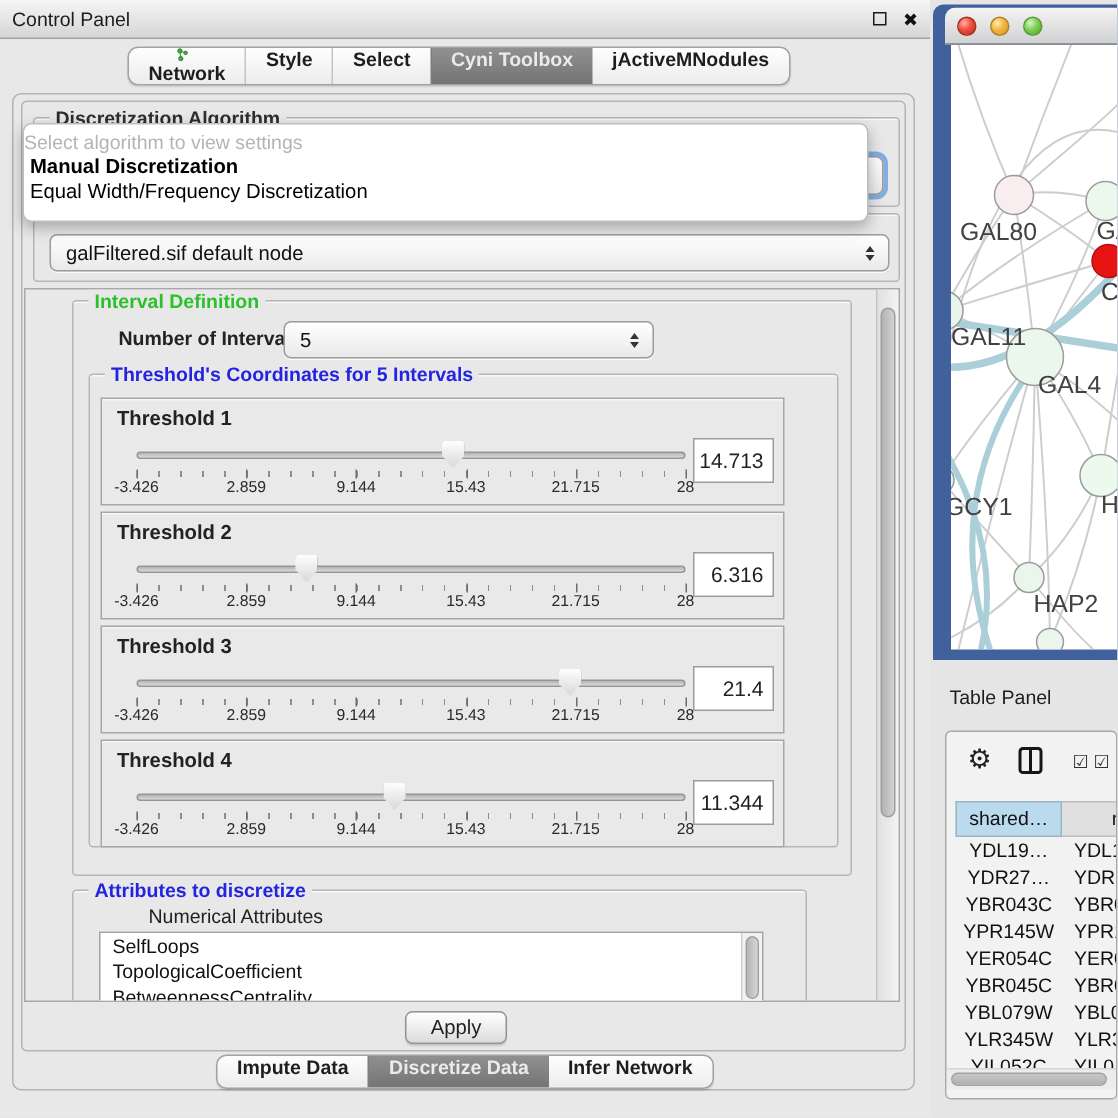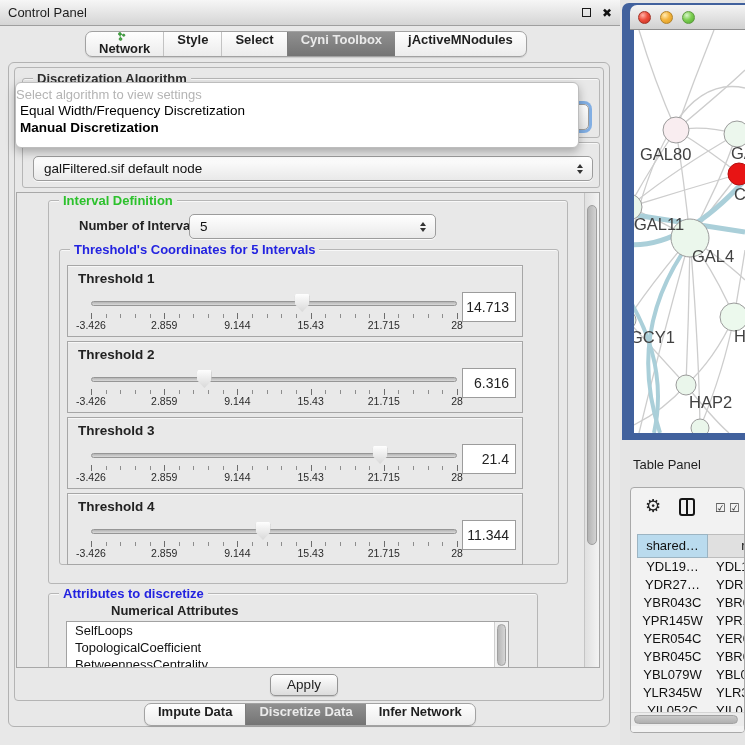--- a/index.html
+++ b/index.html
@@ -78,21 +78,21 @@
     clip-path:polygon(8% 0,92% 0,100% 12%,100% 55%,50% 100%,0 55%,0 12%);
     filter:drop-shadow(0 0 1px #777); z-index:3; }
   .minors { position:absolute; left:0; top:21px; width:367px; height:4px;
     background:repeating-linear-gradient(90deg,#8d8d8d 0 1px,transparent 1px 14.64px); }
   .mtick { position:absolute; top:20px; width:1px; height:6px; background:#6d6d6d; }
   .tklbl { position:absolute; top:26px; transform:translateX(-50%); font-size:10.5px; font-weight:normal; color:#2a2a2a; white-space:nowrap; }
   .tvalue { position:absolute; right:6px; top:26px; width:54px; height:30px; background:#fff;
     border:1px solid #9c9c9c; font-size:14px; text-align:right; padding-right:6px; line-height:28px; }
 
   #group-attrs { left:31px; top:400px; width:490px; height:90px; }
-  #attr-label { position:absolute; left:22px; top:9px; font-size:13px; font-weight:bold;padding-left:40px; }
+  #attr-label { position:absolute; left:10px; top:9px; font-size:13px; font-weight:normal;padding-left:40px; }
   #attr-list { position:absolute; left:17px; top:27px; width:443px; height:62px; background:#fff;
     border:1px solid #a2a2a2; overflow:hidden; }
   #attr-list .item { padding-left:8px; font-size:13px; line-height:17px; color:#111; }
   #attr-list .vsb2 { position:absolute; right:0; top:0; width:14px; height:100%;
     background:#f1f1f1; border-left:1px solid #cfcfcf; }
   #attr-list .vsb2 .thumb { position:absolute; left:2px; top:2px; width:9px; height:42px; border-radius:5px;
     background:linear-gradient(90deg,#b6b6b6,#d5d5d5); border:1px solid #a0a0a0; }
 
   #apply-btn { position:absolute; left:255px; top:606px; width:68px; height:22px;
     border:1px solid #949494; border-radius:5px; background:linear-gradient(#ffffff,#dcdcdc);
@@ -176,22 +176,22 @@
         <div class="combo focus-ring" style="left:8px; top:25px; width:558px; height:26px;">
           <span class="spin">
               <i class="up"></i>
               <i class="dn"></i>
             </span>
         </div>
       </div>
 
       <div id="alg-popup">
         <span class="ph">Select algorithm to view settings</span>
+        <span class="opt b">Manual Discretization</span>
         <span class="opt">Equal Width/Frequency Discretization</span>
-        <span class="opt b">Manual Discretization</span>
       </div>
 
       <div class="group" id="group-td" style="left:7px; top:74px; width:578px; height:46px;">
         <span class="gtitle">Table Data</span>
         <div class="combo" style="left:10px; top:13px; width:560px; height:25px;">
           <span>galFiltered.sif default node</span>
           <span class="spin">
               <i class="up"></i>
               <i class="dn"></i>
             </span>

